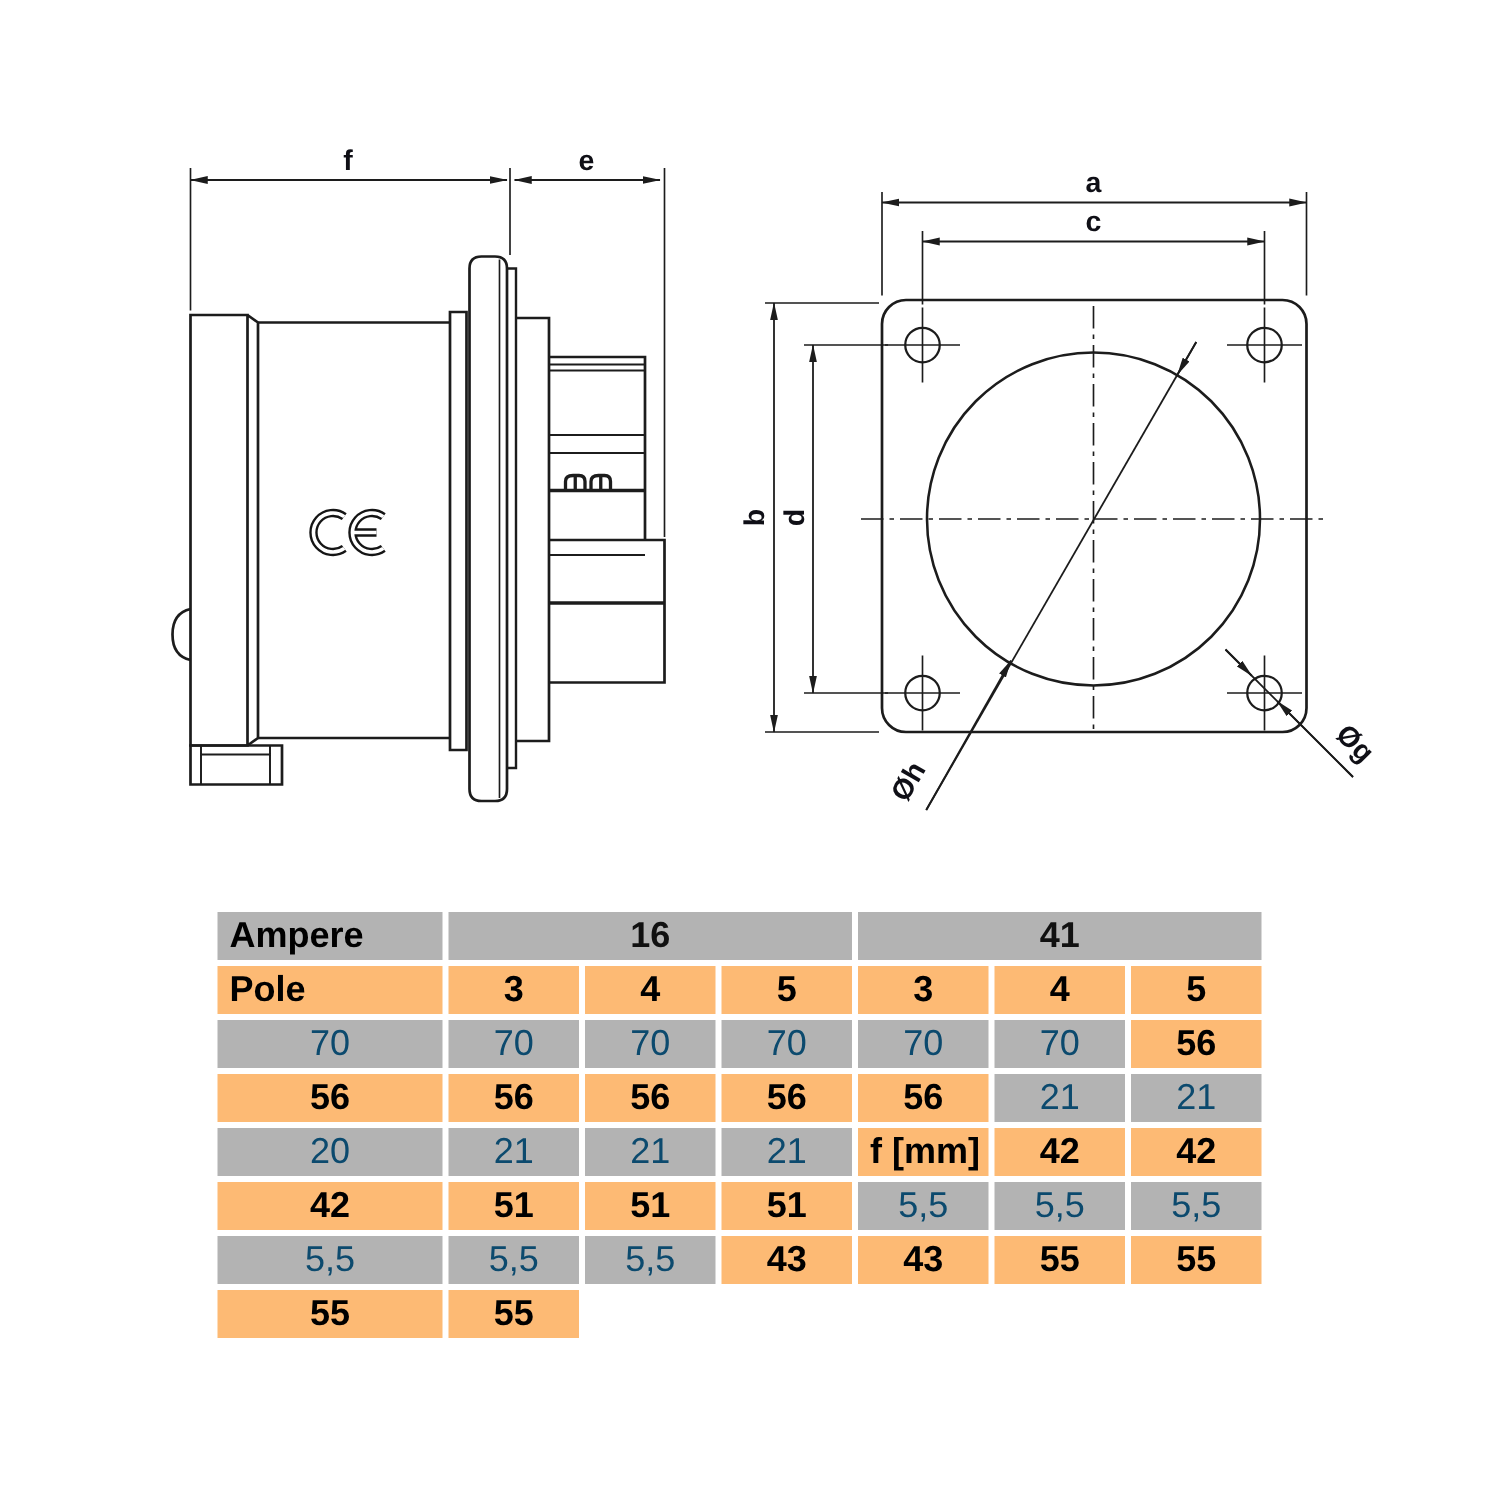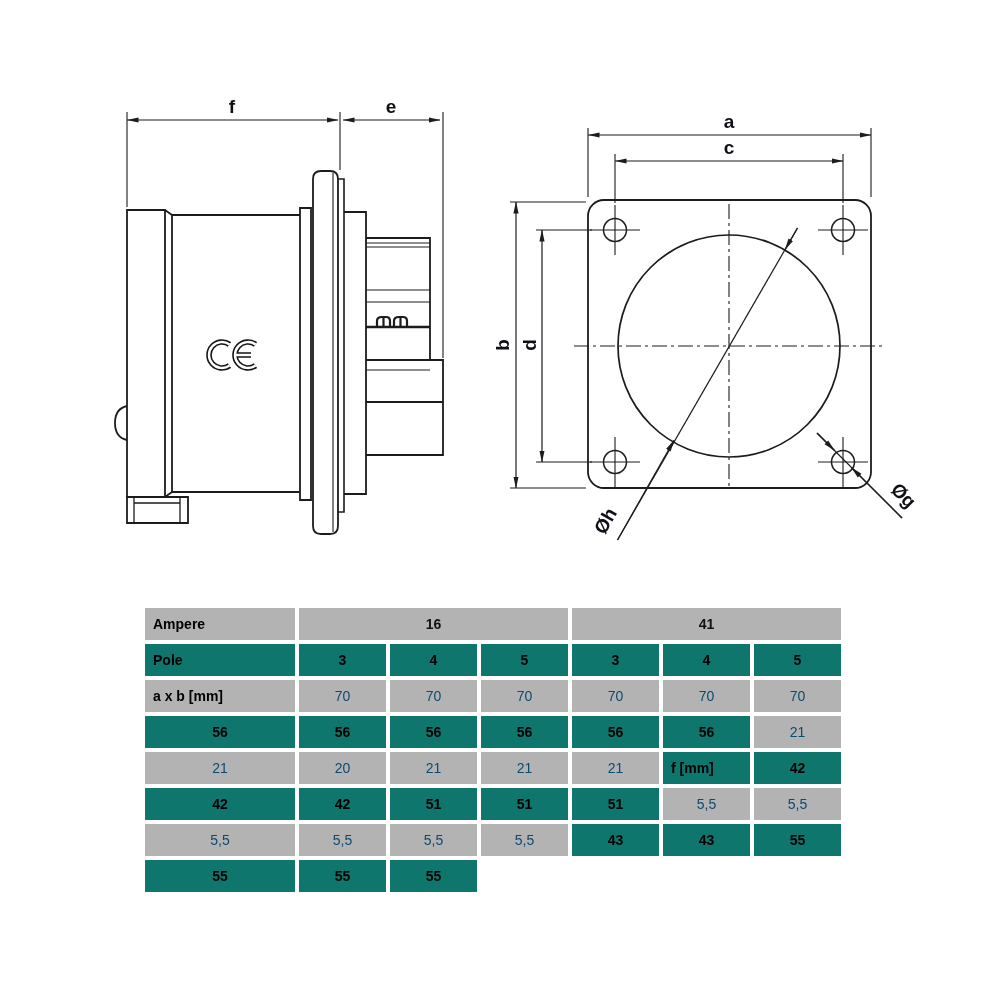--- a/index.html
+++ b/index.html
@@ -5,25 +5,25 @@
   html,body{margin:0;padding:0;background:#ffffff;}
   .canvas{position:relative;width:1000px;height:1000px;background:#ffffff;overflow:hidden;
           font-family:"Liberation Sans",sans-serif;}
   svg{position:absolute;left:0;top:0;}
   .dim-label{font-family:"Liberation Sans",sans-serif;font-weight:bold;font-size:19px;fill:#0f0f16;}
 
   
   .dim-table{position:absolute;left:145px;top:608px;display:grid;
              grid-template-columns:150px 87px 87px 87px 87px 87px 87px;
              grid-auto-rows:32px;gap:4px;
-             font-family:"Liberation Sans",sans-serif;font-size:14px;}
+             font-family:"Liberation Sans",sans-serif;font-size:24px;}
   .cell{display:flex;align-items:center;justify-content:center;}
   .cell.lbl{justify-content:flex-start;padding-left:8px;font-weight:bold;color:#000;}
   .shaded{background:#b3b3b3;}
-  .light{background:#0f766e;}
+  .light{background:#fdba74;}
   .hdr{font-weight:bold;color:#111;text-align:center;}
   .val-b{font-weight:bold;color:#000;}
   .val-n{font-weight:400;color:#0c4a6e;}
   .g3{grid-column:span 3;}
 </style>
 </head>
 <body>
 
 <div class="canvas">
 
@@ -150,21 +150,20 @@
     <div class="cell hdr shaded g3">41</div>
 
     <div class="cell lbl light">Pole</div>
     <div class="cell val-b light">3</div>
     <div class="cell val-b light">4</div>
     <div class="cell val-b light">5</div>
     <div class="cell val-b light">3</div>
     <div class="cell val-b light">4</div>
     <div class="cell val-b light">5</div>
 
-    <div class="cell lbl shaded">a x b [mm]</div>
     <div class="cell val-n shaded">70</div>
     <div class="cell val-n shaded">70</div>
     <div class="cell val-n shaded">70</div>
     <div class="cell val-n shaded">70</div>
     <div class="cell val-n shaded">70</div>
     <div class="cell val-n shaded">70</div>
 
     <div class="cell val-b light">56</div>
     <div class="cell val-b light">56</div>
     <div class="cell val-b light">56</div>

